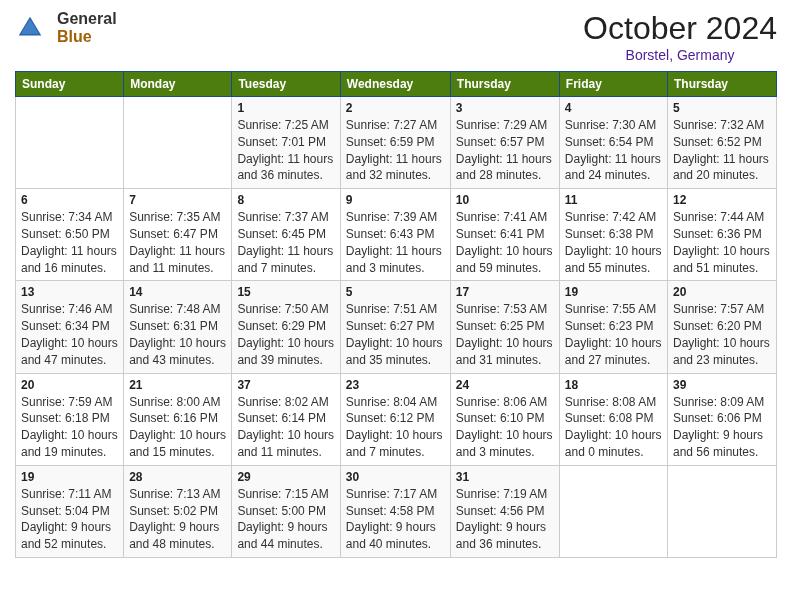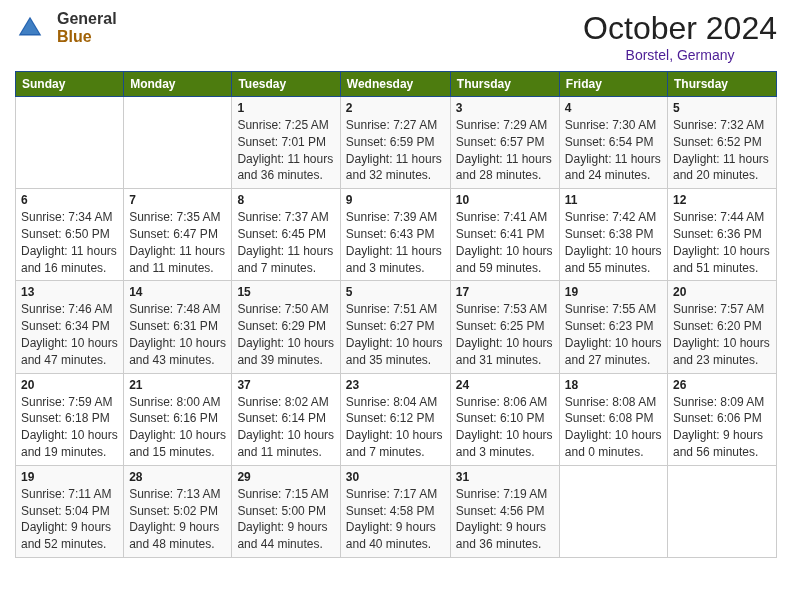--- a/index.html
+++ b/index.html
@@ -228,21 +228,21 @@
           </td>
           <td>
             <div class="day-number">24</div>
             <div class="day-info">Sunrise: 8:06 AM<br>Sunset: 6:10 PM<br>Daylight: 10 hours and 3 minutes.</div>
           </td>
           <td>
             <div class="day-number">18</div>
             <div class="day-info">Sunrise: 8:08 AM<br>Sunset: 6:08 PM<br>Daylight: 10 hours and 0 minutes.</div>
           </td>
           <td>
-            <div class="day-number">26</div>
+            <div class="day-number">39</div>
             <div class="day-info">Sunrise: 8:09 AM<br>Sunset: 6:06 PM<br>Daylight: 9 hours and 56 minutes.</div>
           </td>
         </tr>
         <tr>
           <td>
             <div class="day-number">19</div>
             <div class="day-info">Sunrise: 7:11 AM<br>Sunset: 5:04 PM<br>Daylight: 9 hours and 52 minutes.</div>
           </td>
           <td>
             <div class="day-number">28</div>

